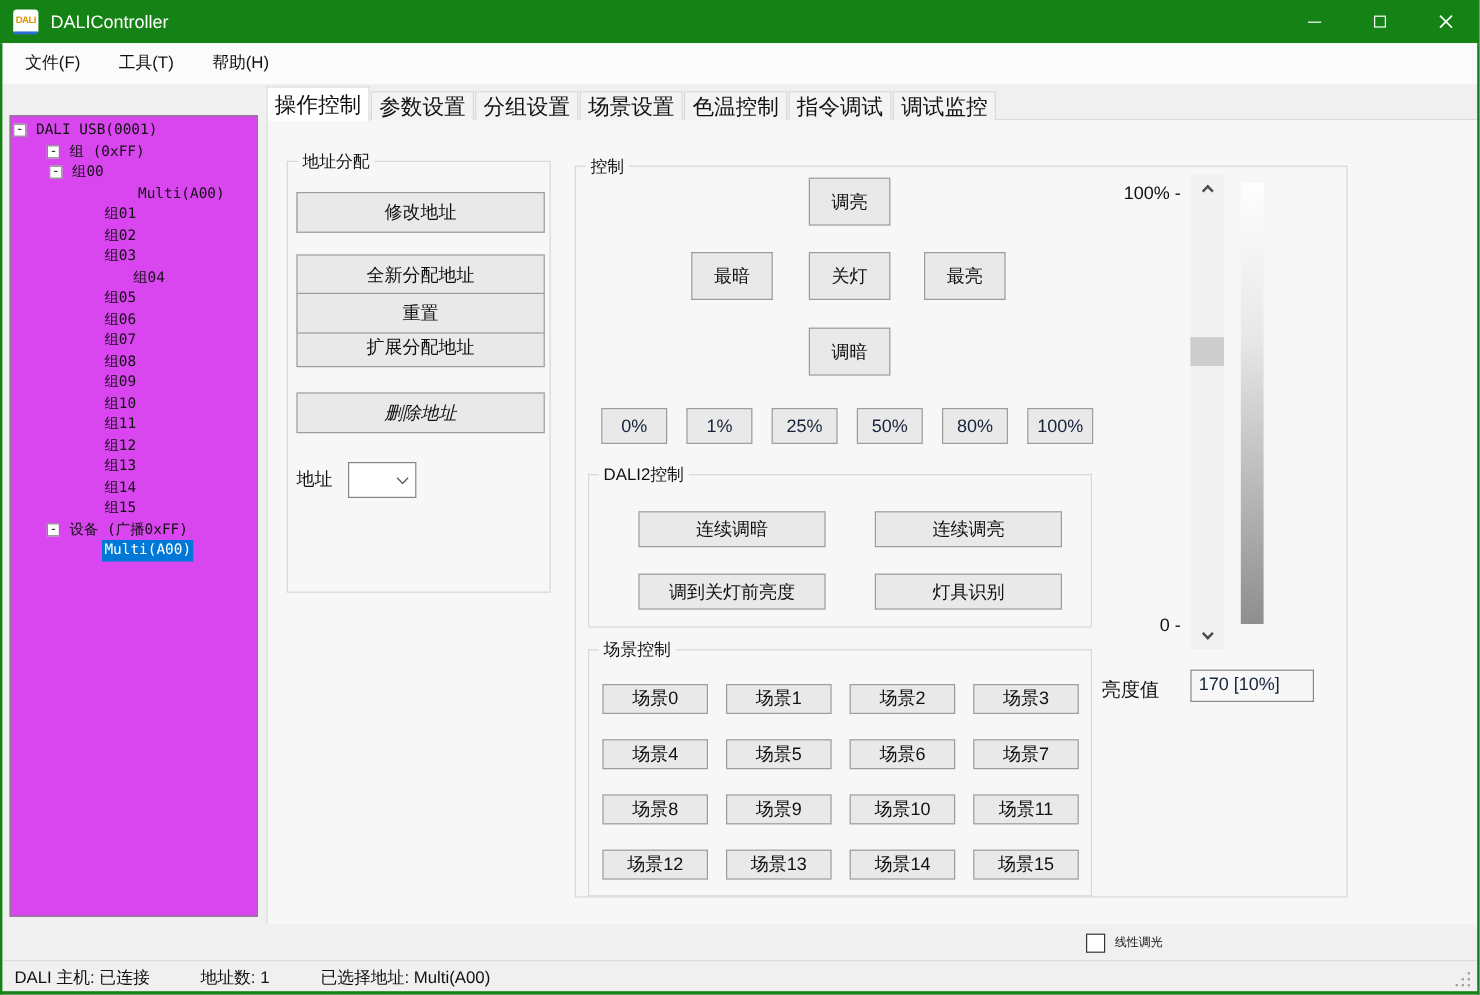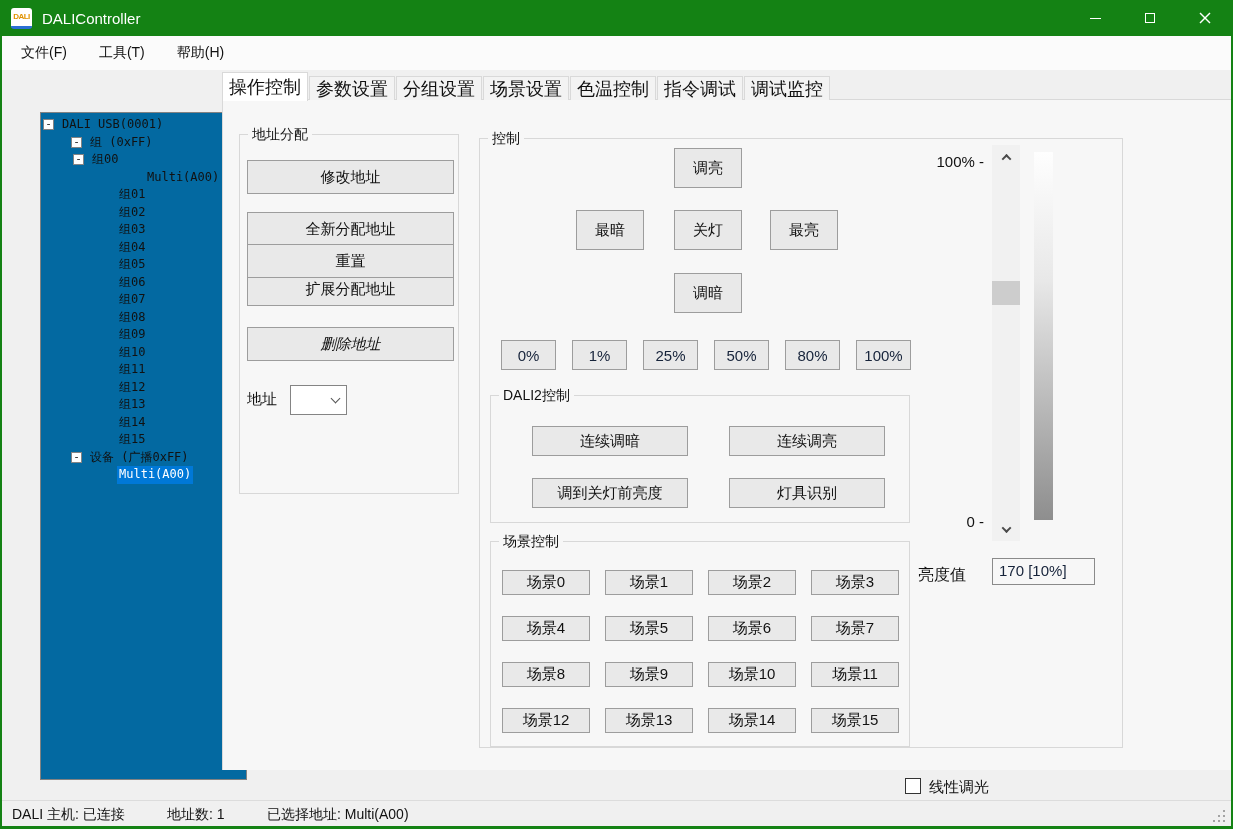--- a/index.html
+++ b/index.html
@@ -17,21 +17,21 @@
   .glyph-min{width:11px;height:1px;background:#fff;}
   .glyph-max{width:10px;height:10px;border:1px solid #fff;}
   .frame-left,.frame-right,.frame-bottom{position:absolute;background:var(--titlebar_green,#148214);z-index:50;}
   .frame-left{left:0;top:36px;bottom:0;width:2px;}
   .frame-right{right:0;top:36px;bottom:0;width:2px;}
   .frame-bottom{left:0;right:0;bottom:0;height:3px;}
   
   .menubar{position:absolute;left:2px;top:36px;width:1229px;height:34px;background:#fbfbfb;display:flex;align-items:center;padding-left:8px;}
   .menu-item{padding:0 11px;margin-right:10px;font-size:14px;height:100%;display:flex;align-items:center;}
   
-  .tree-panel{position:absolute;left:8px;top:112px;width:207px;height:668px;background:#0369a1;border:1px solid #828282;padding-top:3px;overflow:hidden;margin-left:32px;}
+  .tree-panel{position:absolute;left:8px;top:96px;width:207px;height:668px;background:#d946ef;border:1px solid #828282;padding-top:3px;overflow:hidden;}
   .tree-item{height:17.5px;line-height:17.5px;font-size:12px;font-family:"DejaVu Sans Mono","Liberation Mono",monospace;white-space:nowrap;display:flex;align-items:center;}
   .expander{display:inline-flex;width:11px;height:11px;border:1px solid #848484;background:#fff;align-items:center;justify-content:center;margin-right:6px;font-size:11px;line-height:1;color:#222;flex:none;}
   .expander::before{content:"-";margin-top:-2px;}
   .tree-label{padding:0 2px;}
   .tree-item.selected .tree-label{background:var(--selection_blue,#0078d7);color:#fff;}
   
   .tabstrip{position:absolute;left:222px;top:71px;height:29px;display:flex;align-items:flex-end;z-index:3;}
   .tab{width:86px;height:24px;background:#f3f3f3;border:1px solid #d9d9d9;border-bottom:none;display:flex;align-items:center;justify-content:center;font-size:18px;margin-right:1px;overflow:hidden;white-space:nowrap;}
   .tab.active{height:29px;background:#fff;margin-bottom:-1px;z-index:4;}
   .tabpage{position:absolute;left:222px;top:99px;width:1009px;height:671px;background:#f7f7f7;border-top:1px solid #d9d9d9;border-left:1px solid #d9d9d9;}
@@ -66,21 +66,21 @@
   .chev{width:7px;height:7px;border-left:2px solid #4a4a4a;border-top:2px solid #4a4a4a;}
   .vs-up .chev{transform:rotate(45deg) translate(1px,1px);}
   .vs-down .chev{transform:rotate(225deg) translate(1px,1px);}
   .vs-thumb{position:absolute;left:0;top:136px;width:28px;height:24px;background:#cdcdcd;}
   .grad-bar{position:absolute;left:554px;top:13px;width:19px;height:368px;background:linear-gradient(to bottom,#fefefe 0%,#e8e8e8 35%,#8e8e8e 100%);}
   .bright-label{position:absolute;left:438px;top:426px;font-size:16px;}
   .bright-box{position:absolute;left:512px;top:419px;width:103px;height:27px;border:1px solid #8a8a8a;background:#f7f7f7;font-size:15px;color:#16233a;padding:3px 0 0 6px;}
   
   .linear-row{position:absolute;left:0;top:770px;width:1233px;height:30px;}
   .checkbox{position:absolute;left:905px;top:8px;width:16px;height:16px;background:#fff;border:1px solid #333;}
-  .linear-label{position:absolute;left:929px;top:8px;font-size:15px;}
+  .linear-label{position:absolute;left:929px;top:8px;font-size:10px;}
   .statusbar{position:absolute;left:2px;top:800px;width:1229px;height:26px;background:#f0f0f0;border-top:1px solid #dcdcdc;font-size:14px;}
   .statusbar span{position:absolute;top:5px;white-space:nowrap;}
   .st-host{left:10px;} .st-count{left:165px;} .st-sel{left:265px;}
   .resize-grip{position:absolute;right:16px;bottom:14px;width:2px;height:2px;background:transparent;
     box-shadow:10px 0 #a3a3a3,5px 5px #a3a3a3,10px 5px #a3a3a3,0 10px #a3a3a3,5px 10px #a3a3a3,10px 10px #a3a3a3;}
 </style>
 </head>
 <body>
 
 <div class="window">
@@ -132,21 +132,21 @@
         <span class="tree-label">组01</span>
       </div>
       <div class="tree-item no-exp" style="padding-left: 76px;">
 
         <span class="tree-label">组02</span>
       </div>
       <div class="tree-item no-exp" style="padding-left: 76px;">
 
         <span class="tree-label">组03</span>
       </div>
-      <div class="tree-item no-exp" style="padding-left: 76px;">
+      <div class="tree-item no-exp" style="padding-left: 100px;">
 
         <span class="tree-label">组04</span>
       </div>
       <div class="tree-item no-exp" style="padding-left: 76px;">
 
         <span class="tree-label">组05</span>
       </div>
       <div class="tree-item no-exp" style="padding-left: 76px;">
 
         <span class="tree-label">组06</span>

